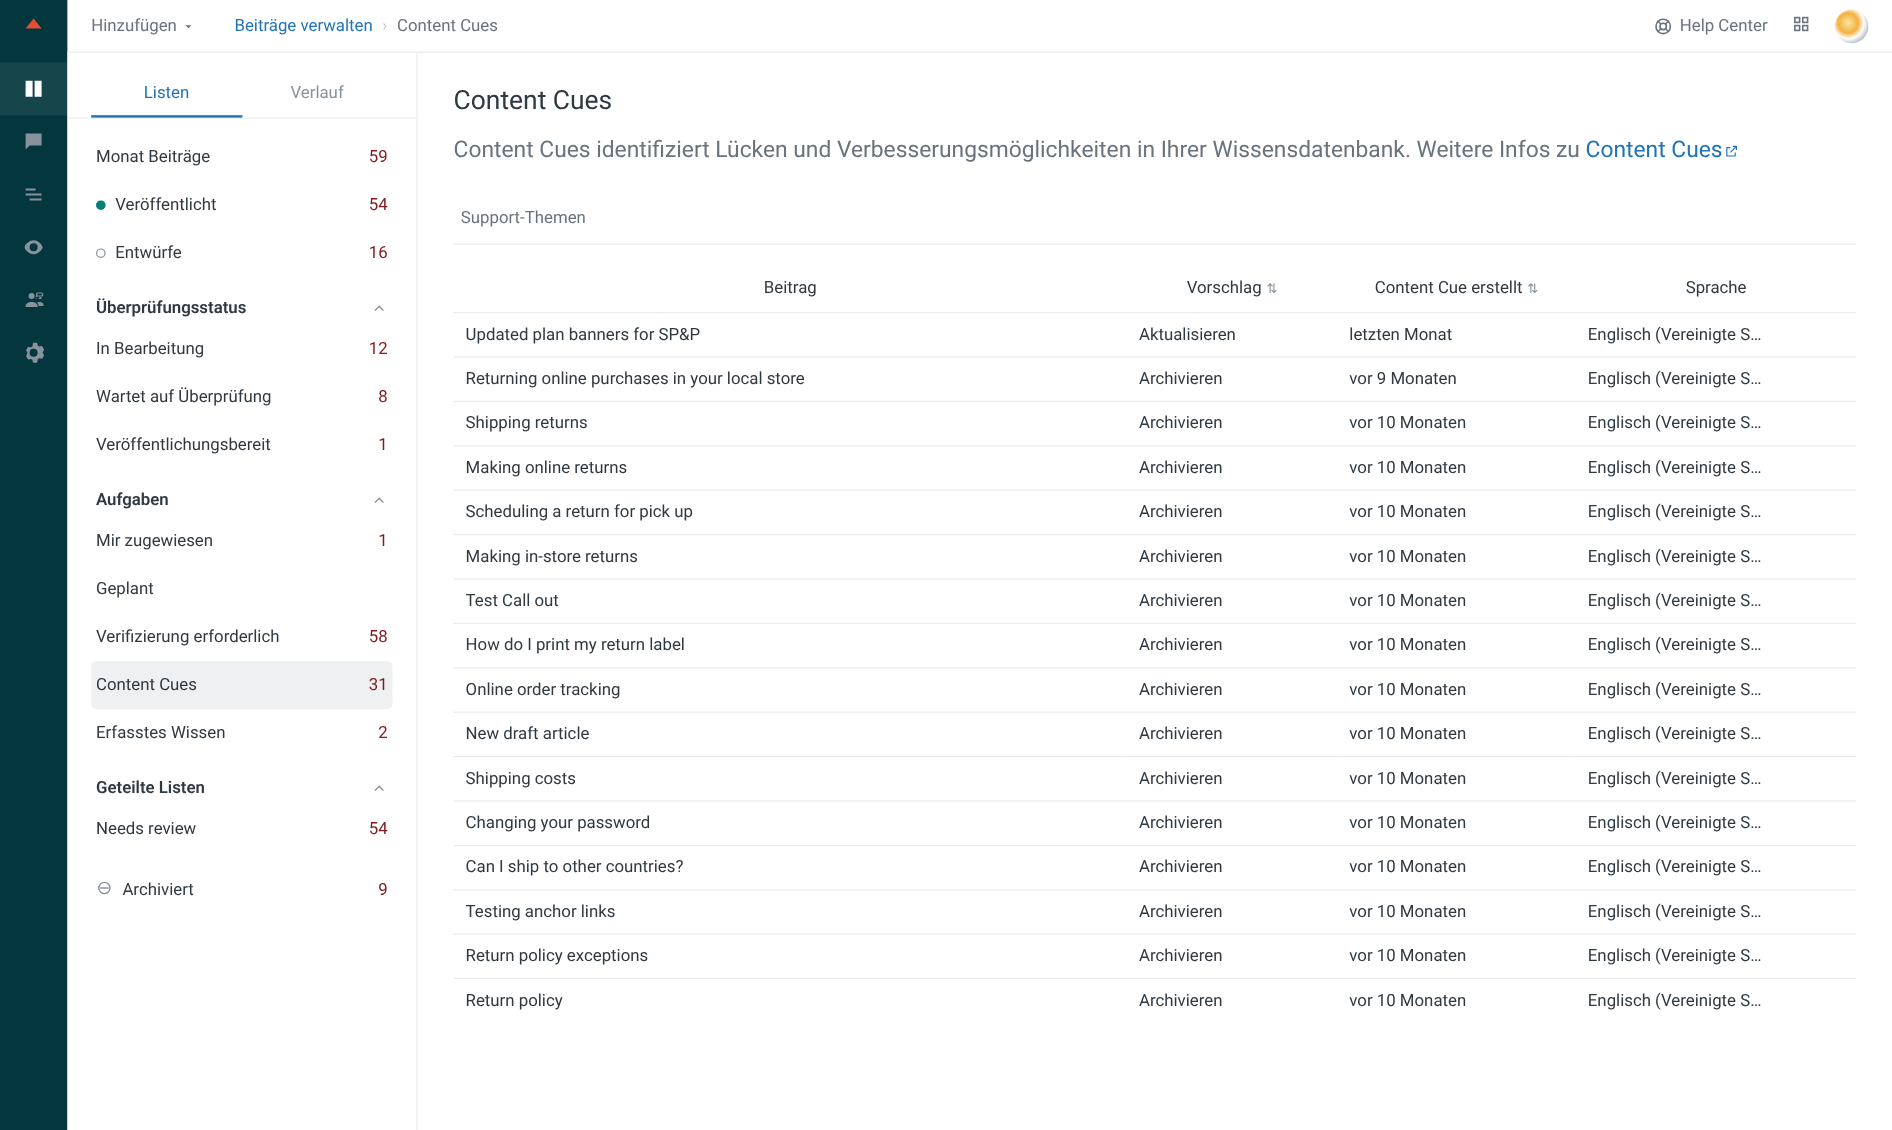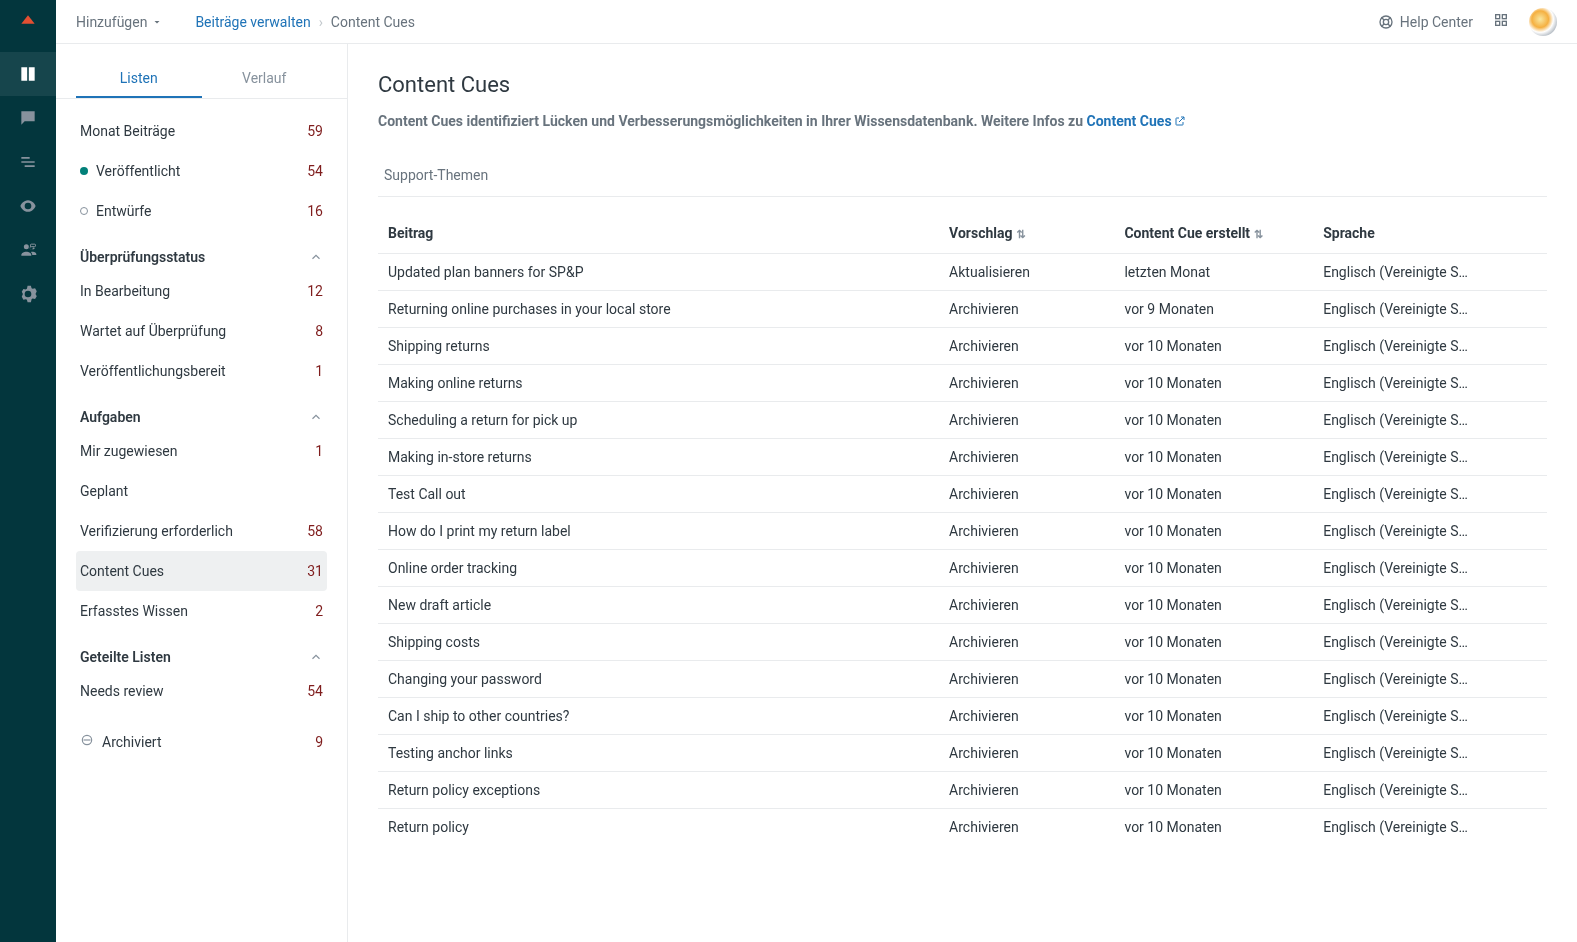--- a/index.html
+++ b/index.html
@@ -182,22 +182,21 @@
   padding: 28px 30px;
 }
 .page-title {
   font-size: 22px;
   font-weight: 400;
   color: #2f3941;
 }
 .page-desc {
   margin-top: 16px;
   color: #68737d;
-  font-size: 14px;
-  font-weight: bold;
+  font-size: 19px;
 }
 .page-desc a {
   color: #1f73b7;
   text-decoration: none;
 }
 .page-desc a svg { width: 12px; height: 12px; vertical-align: -1px; margin-left: 2px; }
 .content-tabs {
   display: flex;
   gap: 28px;
   border-bottom: 1px solid #e9ebed;
@@ -212,22 +211,22 @@
 .c-tab.active {
   color: #1f73b7;
   border-bottom-color: #1f73b7;
 }
 table {
   width: 100%;
   border-collapse: collapse;
   margin-top: 16px;
 }
 th {
-  text-align: left;
-  font-weight: 700;
+  text-align: center;
+  font-weight: 400;
   color: #2f3941;
   padding: 12px 10px;
   font-size: 14px;
 }
 th .sort-icon { color: #87929d; margin-left: 4px; font-size: 11px; }
 td {
   padding: 10px 10px;
   border-top: 1px solid #e9ebed;
   color: #2f3941;
   font-size: 14px;

